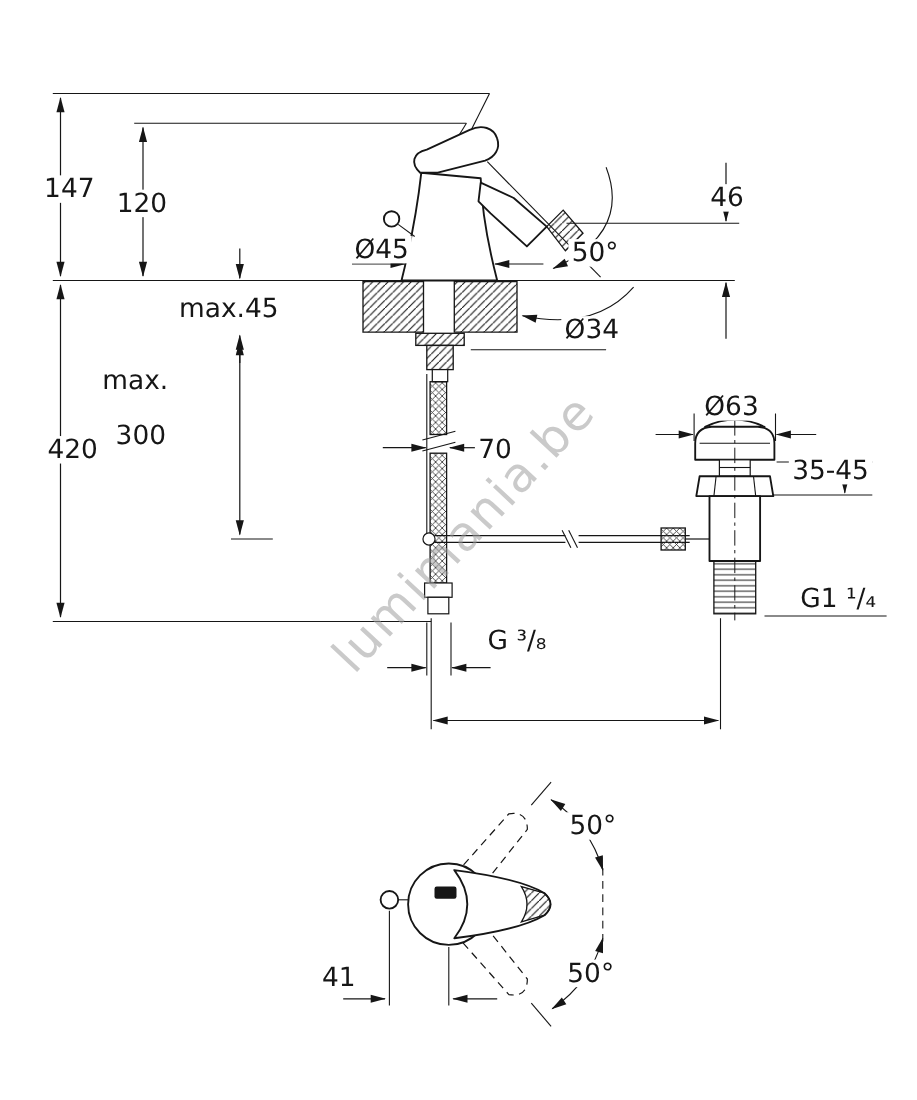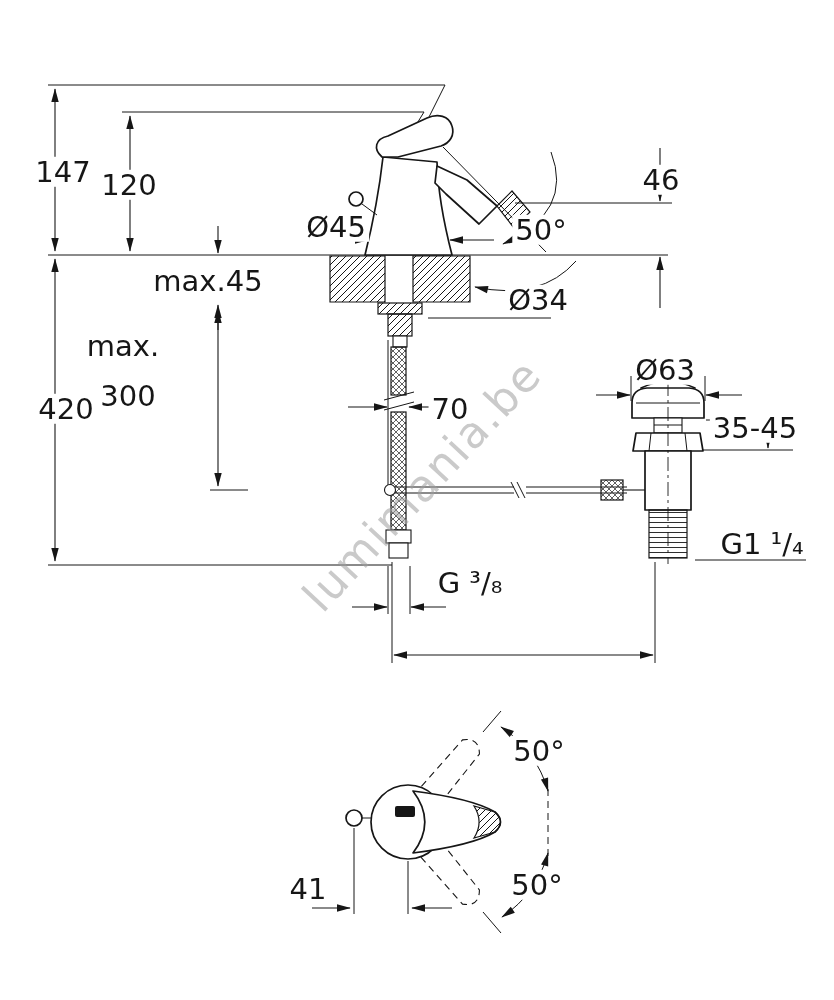--- a/index.html
+++ b/index.html
@@ -12,21 +12,21 @@
   .t{stroke:#161616;stroke-width:1;fill:none;}
   .d{stroke:#161616;stroke-width:1.1;fill:none;}
   .df{stroke:#161616;stroke-width:1.1;fill:#fff;}
   .h{fill:url(#hatch);stroke:#161616;stroke-width:1.2;}
   .x{fill:url(#cross);stroke:#161616;stroke-width:1.2;}
   .thr{fill:url(#thr);stroke:#161616;stroke-width:1.2;}
   .dash{stroke-dasharray:7 5;}
   .cl{stroke:#161616;stroke-width:.9;fill:none;stroke-dasharray:14 4 3 4;}
   .ink{fill:#161616;stroke:none;}
   
-  .lbl{position:absolute;transform:translate(-50%,-50%);font-size:29px;color:#161616;
+  .lbl{position:absolute;transform:translate(-50%,-50%);font-size:24px;color:#161616;
        background:#fff;padding:0 3px;white-space:nowrap;line-height:1.05;}
   .watermark{position:absolute;left:422px;top:485px;
        transform:translate(-50%,-50%) rotate(-47deg);
        font-size:44px;letter-spacing:2px;color:#9f9f9f;opacity:.55;white-space:nowrap;}
 </style>
 </head>
 <body>
 
 <div class="canvas">
 
@@ -162,21 +162,21 @@
       <path class="t" d="M 548,853 A 112 112 0 0 1 502,917" marker-start="url(#arr)" marker-end="url(#arr)"></path>
       <line class="t" x1="354" y1="828" x2="354" y2="914"></line>
       <line class="t" x1="408" y1="861" x2="408" y2="914"></line>
     </g>
   </svg>
 
   <div class="watermark">lumimania.be</div>
 
   <span class="lbl" style="left:63px;top:172px">147</span>
   <span class="lbl" style="left:129px;top:185px">120</span>
-  <span class="lbl" style="left:336px;top:227px">Ø45</span>
+  <span class="lbl" style="left:347px;top:227px">Ø45</span>
   <span class="lbl" style="left:541px;top:230px">50°</span>
   <span class="lbl" style="left:661px;top:180px">46</span>
   <span class="lbl" style="left:208px;top:281px">max.45</span>
   <span class="lbl" style="left:538px;top:300px">Ø34</span>
   <span class="lbl" style="left:123px;top:346px">max.</span>
   <span class="lbl" style="left:128px;top:396px">300</span>
   <span class="lbl" style="left:66px;top:409px">420</span>
   <span class="lbl" style="left:450px;top:409px">70</span>
   <span class="lbl" style="left:665px;top:370px">Ø63</span>
   <span class="lbl" style="left:755px;top:428px">35-45</span>

